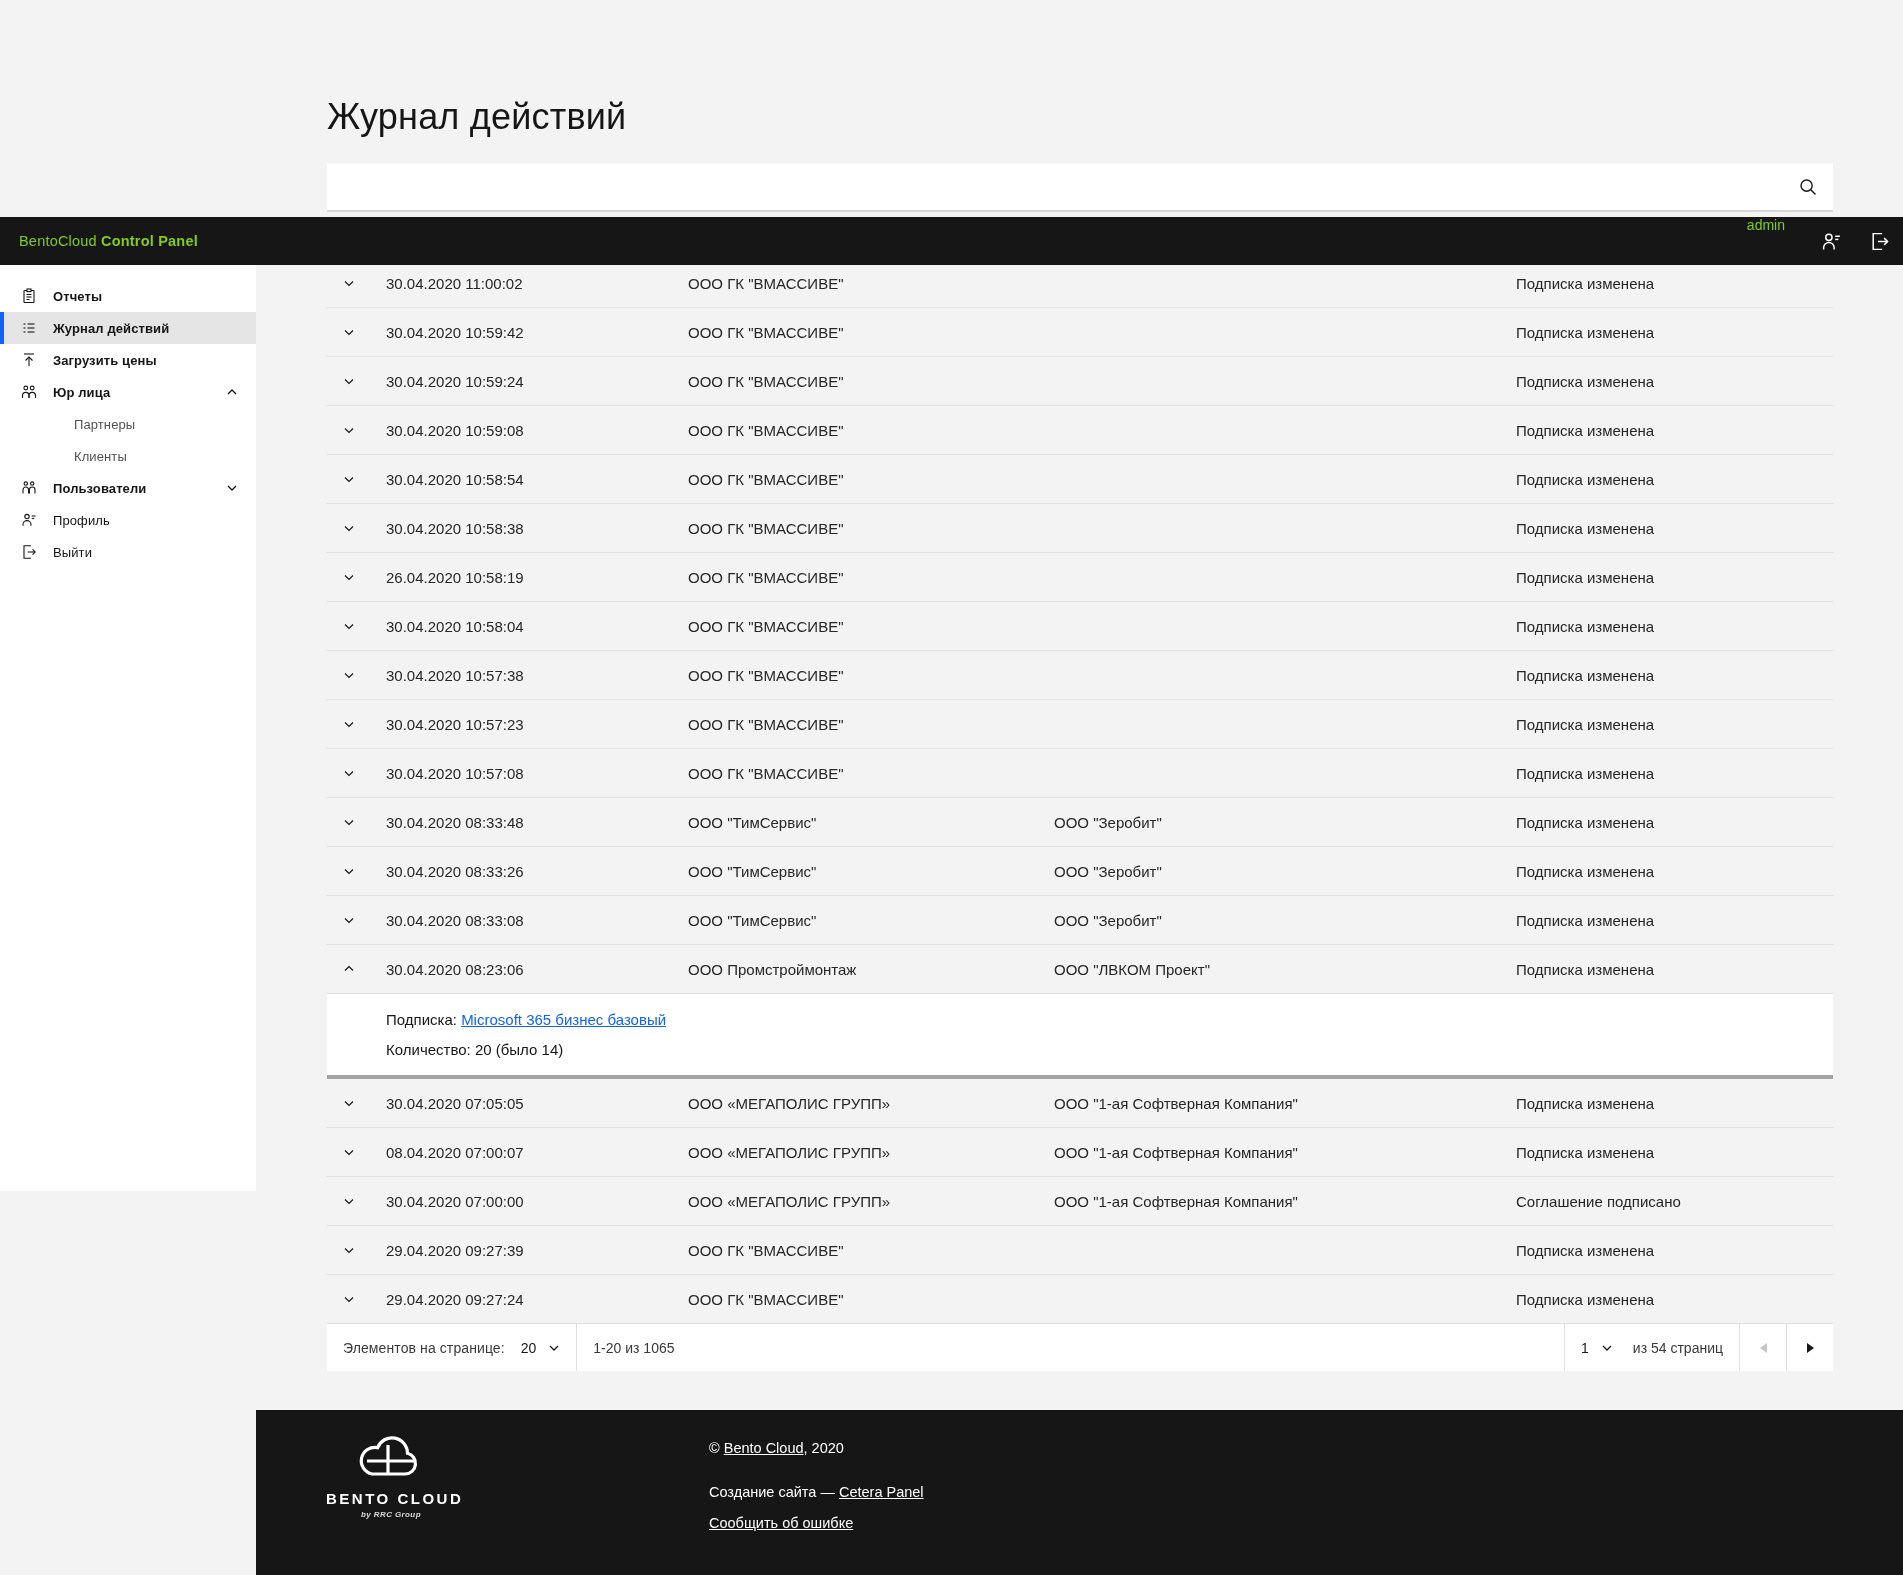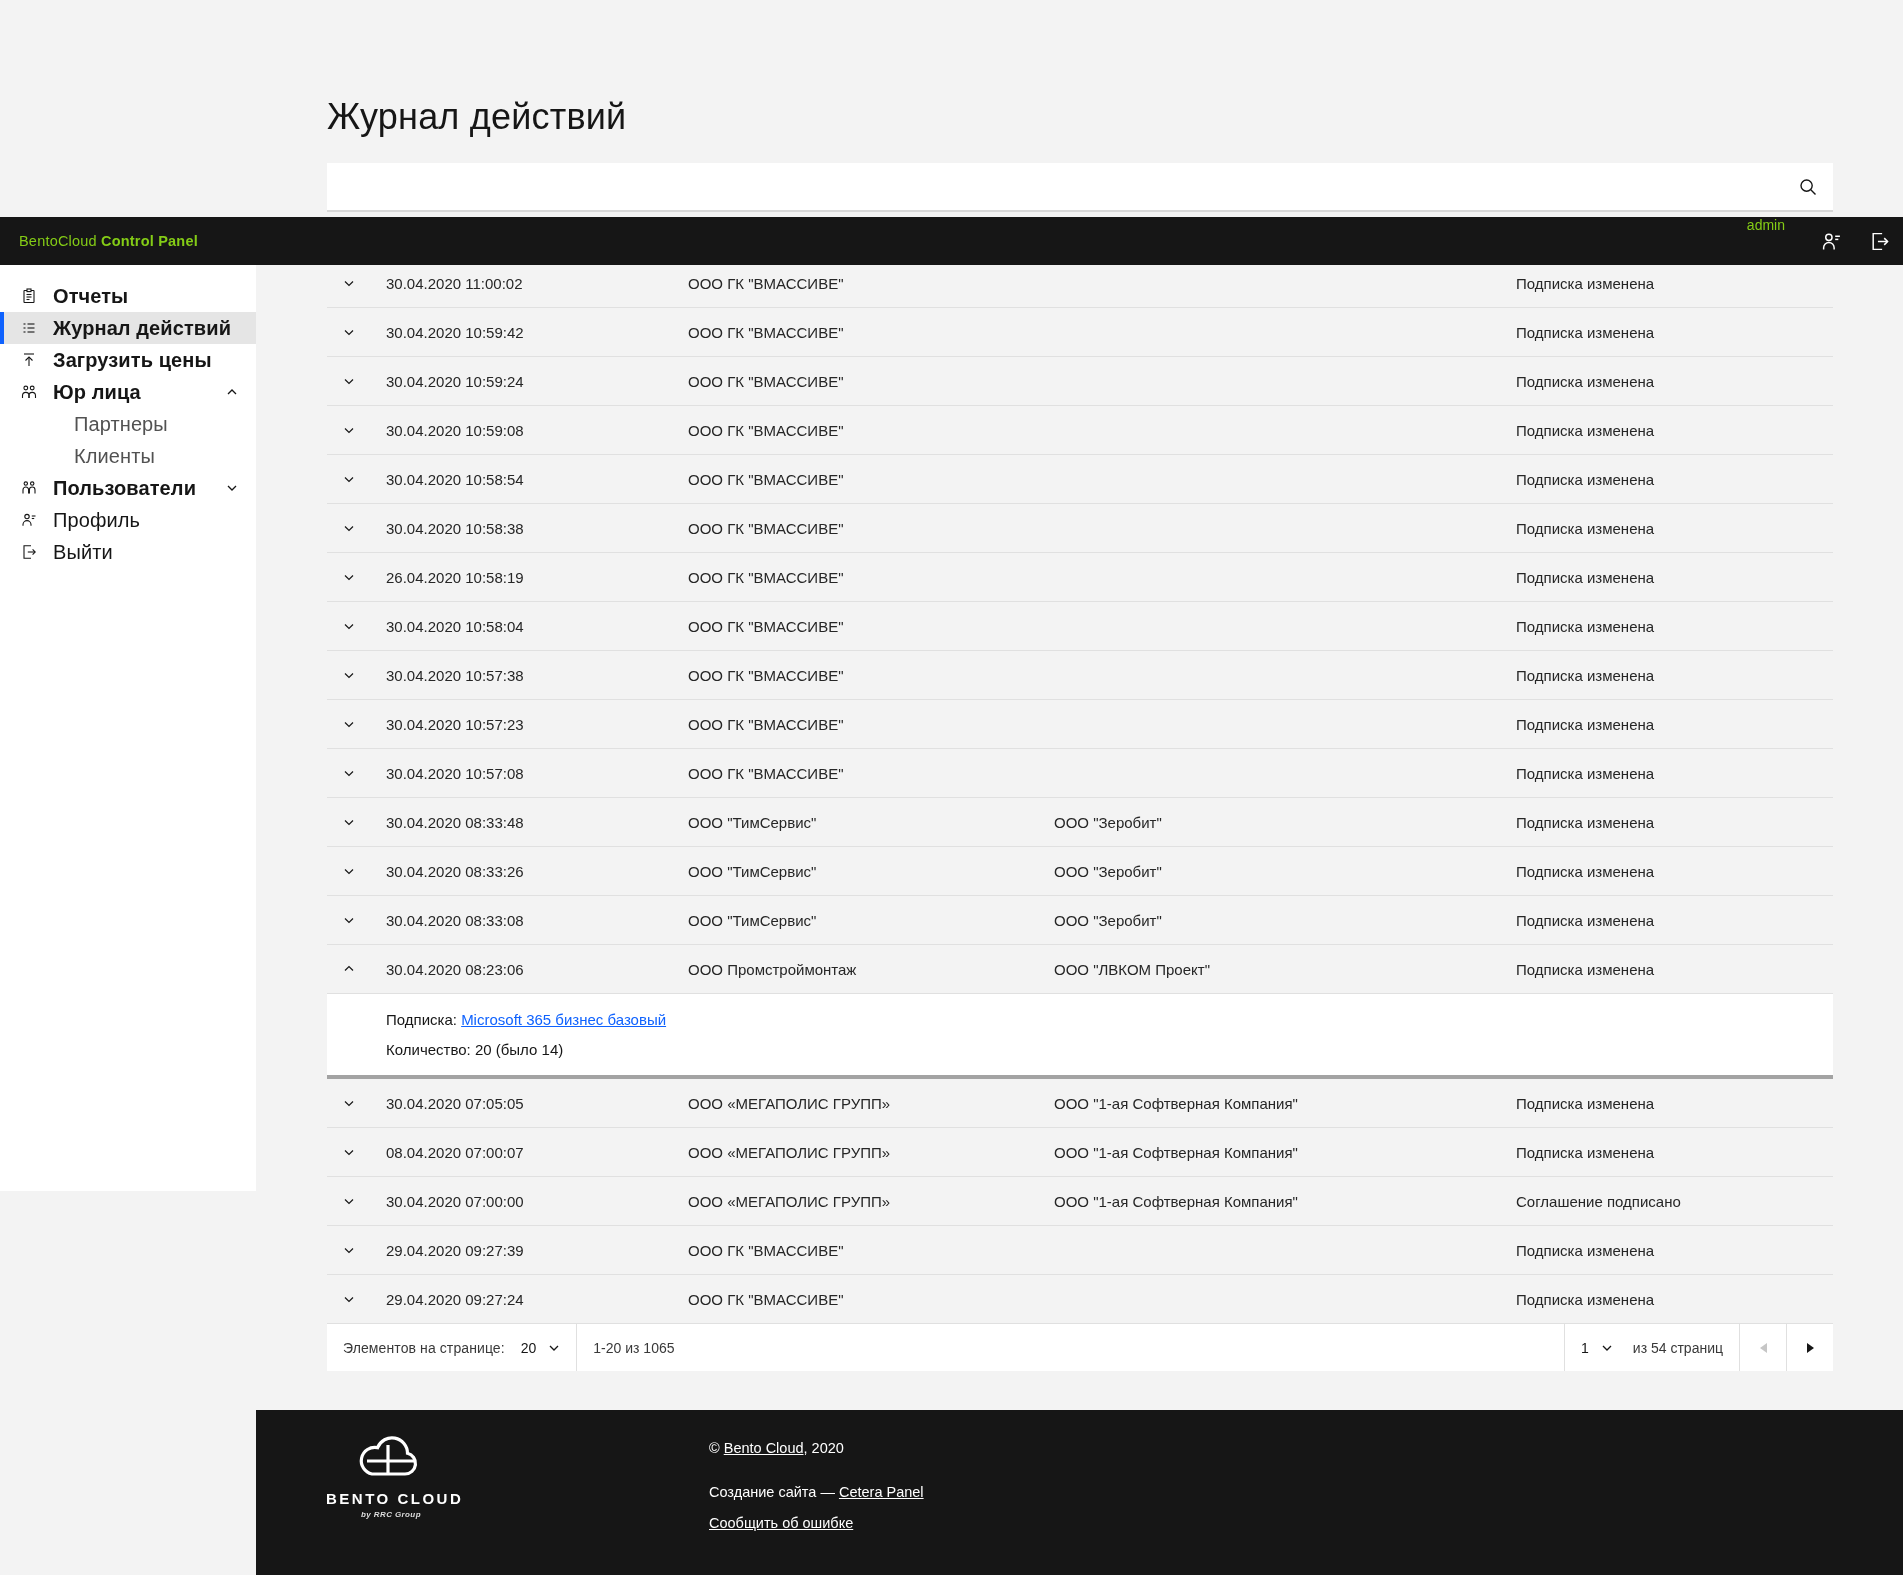--- a/index.html
+++ b/index.html
@@ -42,21 +42,21 @@
   }
   .nav-icon-btn svg { width:21px; height:21px; }
 
   
   .sidebar {
     position:absolute; left:0; top:265px; width:256px; height:926px;
     background:#ffffff; padding-top:15px; z-index:20;
   }
   .side-item {
     position:relative; height:32px; display:flex; align-items:center;
-    cursor:pointer; font-size:20px; color:#161616;
+    cursor:pointer; font-size:13px; color:#161616;
   }
   .side-item .s-icon { width:16px; height:16px; margin-left:21px; flex:none; }
   .side-item .s-label { margin-left:16px; font-weight:600; letter-spacing:.1px; }
   .side-item.plain .s-label { font-weight:400; }
   .side-item.sub { padding-left:72px; }
   .side-item.sub .s-label { margin-left:2px; font-weight:400; color:#525252; }
   .side-item.active { background:#e5e5e5; }
   .side-item.active::before {
     content:""; position:absolute; left:0; top:0; bottom:0; width:4px; background:#0f62fe;
   }

